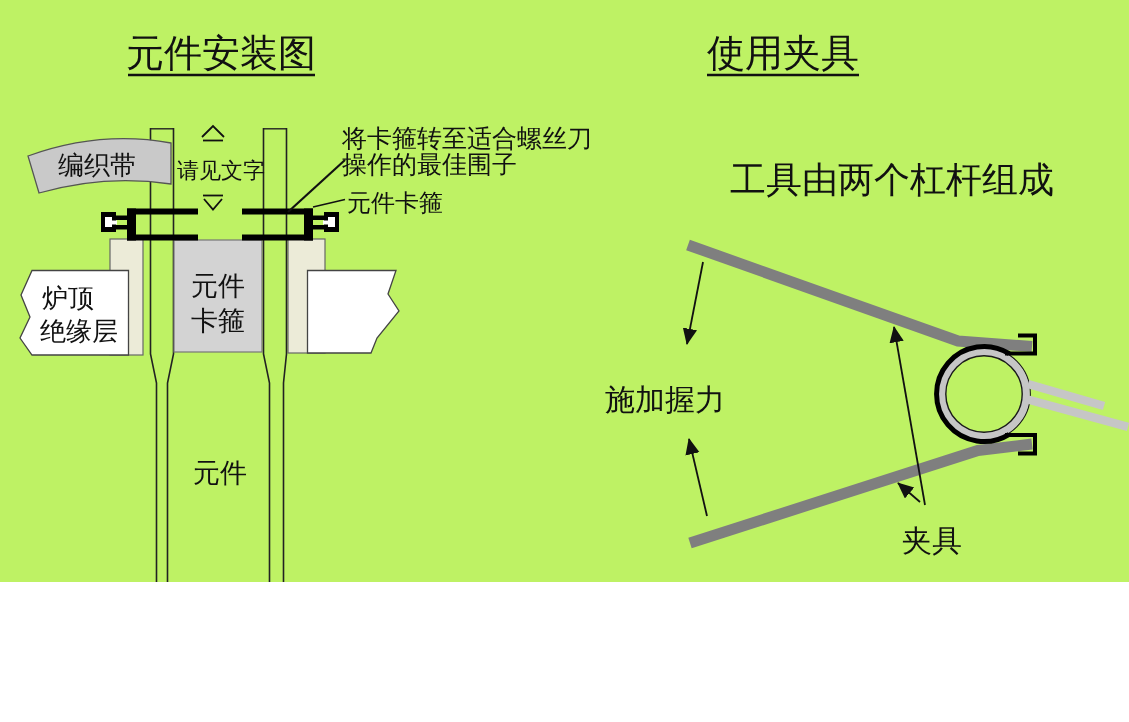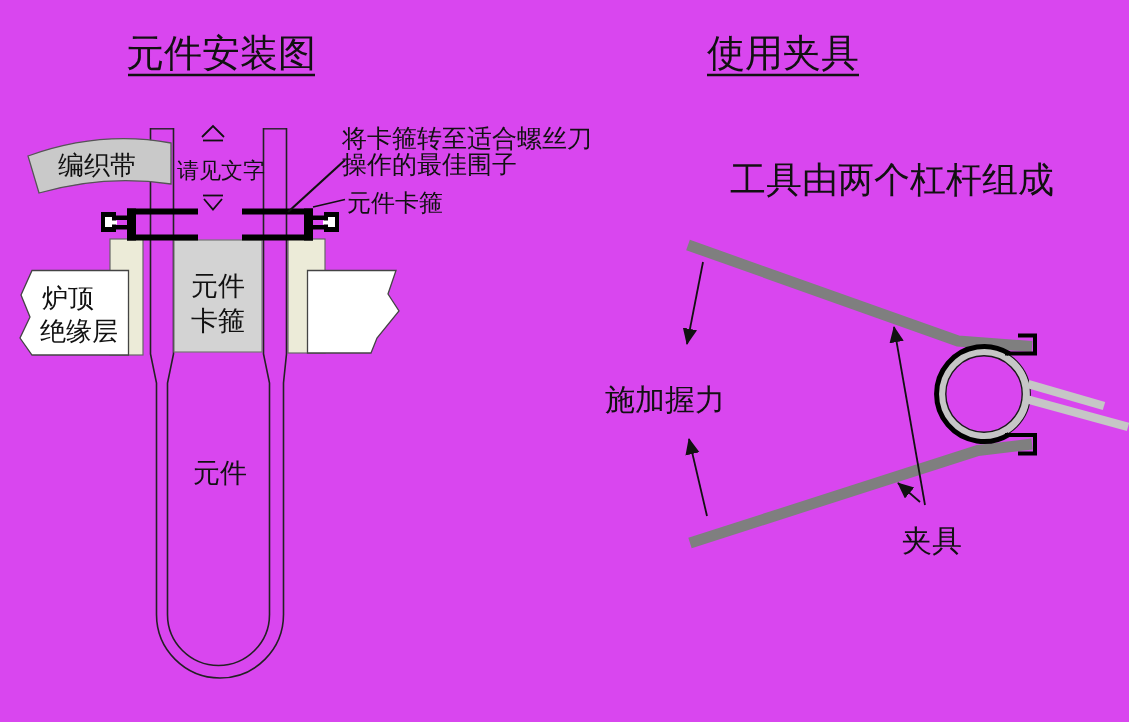--- a/index.html
+++ b/index.html
@@ -1,16 +1,16 @@
 <!DOCTYPE html>
 <html><head>
 <meta charset="utf-8">
 <style>
   html,body{margin:0;padding:0;background:#fff;}
-  #canvas{position:relative;width:1129px;height:722px;background:#d946ef;overflow:hidden;}
+  #canvas{position:relative;width:1129px;height:582px;background:#bef264;overflow:hidden;}
   svg text{font-family:"Liberation Serif","DejaVu Serif",serif;fill:#111;}
 </style>
 </head>
 <body>
 
 <div id="canvas">
 <svg width="1129" height="722" viewBox="0 0 1129 722">
   <defs>
     <marker id="ah" markerWidth="11" markerHeight="9" refX="8.5" refY="4" orient="auto">
       <path d="M0,0 L9,4 L0,8 z" fill="#111"></path>

